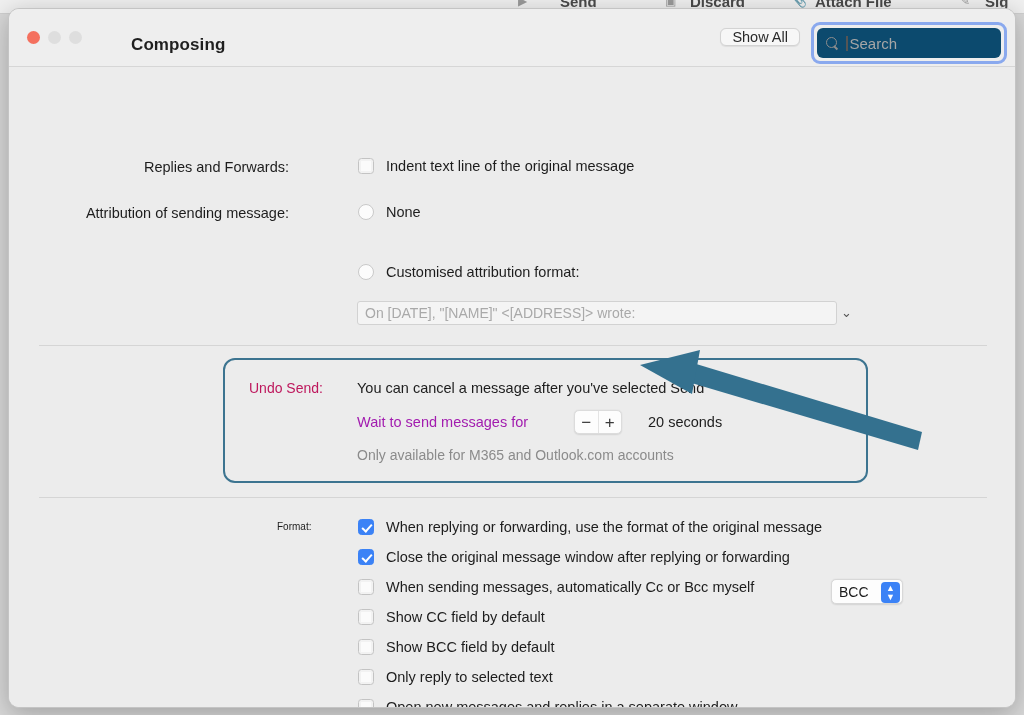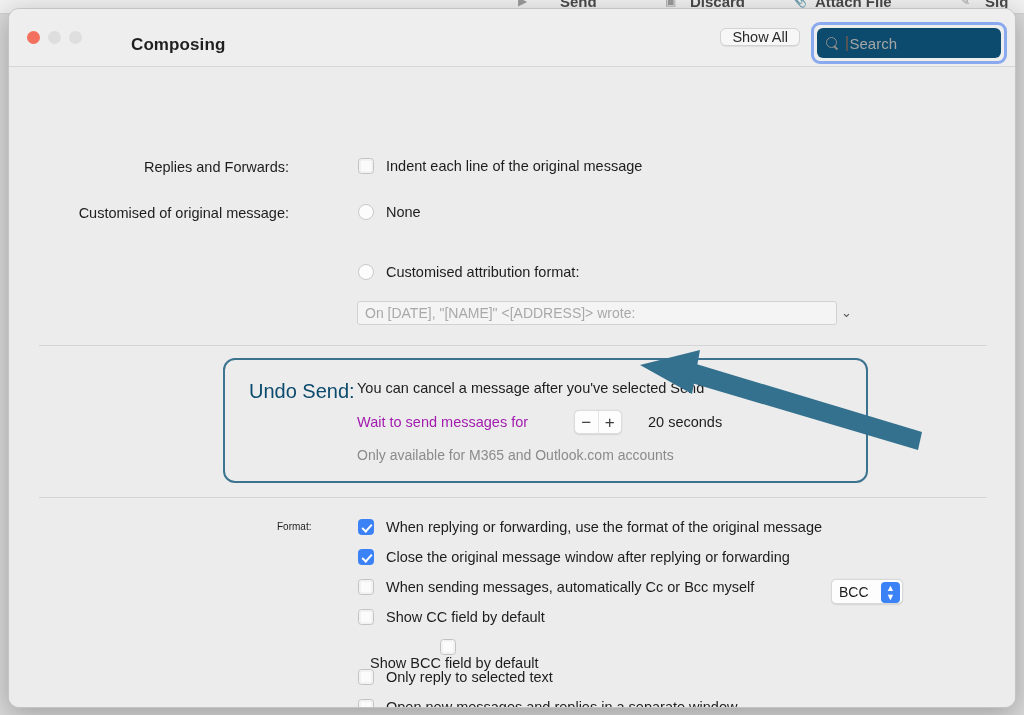--- a/index.html
+++ b/index.html
@@ -242,22 +242,22 @@
     position: absolute;
     left: 214px; top: 291px;
     width: 645px; height: 125px;
     border: 2px solid #3c7490;
     border-radius: 12px;
     background: transparent;
   }
   #undo-label {
     position: absolute;
     left: 240px; top: 313px;
-    font-size: 20px;
-    color: #0c4a6e;
+    font-size: 14px;
+    color: #be185d;
   }
   #undo-desc {
     position: absolute;
     left: 348px; top: 313px;
     font-size: 14.5px;
     color: #1d1d1d;
   }
   #wait-label {
     position: absolute;
     left: 348px; top: 347px;
@@ -374,24 +374,24 @@
         <span id="search-placeholder">Search</span>
       </div>
     </div>
   </div>
 
   <div id="content">
 
     <div class="field-label" style="left:60px; top:92px; width:220px;">Replies and Forwards:</div>
     <div class="row" style="left:349px; top:91px;">
       <span class="cbox"></span>
-      <span class="opt-label">Indent each line of the original message</span>
-    </div>
-
-    <div class="field-label" style="left:40px; top:138px; width:240px;">Customised of original message:</div>
+      <span class="opt-label">Indent text line of the original message</span>
+    </div>
+
+    <div class="field-label" style="left:40px; top:138px; width:240px;">Attribution of sending message:</div>
 
     <div class="row" style="left:349px; top:137px;">
       <span class="radio"></span>
       <span class="opt-label">None</span>
     </div>
 
 
     <div class="row" style="left:349px; top:197px;">
       <span class="radio"></span>
       <span class="opt-label">Customised attribution format:</span>
@@ -441,21 +441,21 @@
         <span style="display:block;">▲</span>
         <span style="display:block;">▼</span>
       </span>
     </div>
 
     <div class="fmt-row" style="top:542px;">
       <span class="cbox"></span>
       <span class="opt-label">Show CC field by default</span>
     </div>
 
-    <div class="fmt-row" style="top:572px;flex-direction:column;">
+    <div class="fmt-row" style="top:572px;">
       <span class="cbox"></span>
       <span class="opt-label">Show BCC field by default</span>
     </div>
 
     <div class="fmt-row" style="top:602px;">
       <span class="cbox"></span>
       <span class="opt-label">Only reply to selected text</span>
     </div>
 
     <div class="fmt-row" style="top:632px;">

